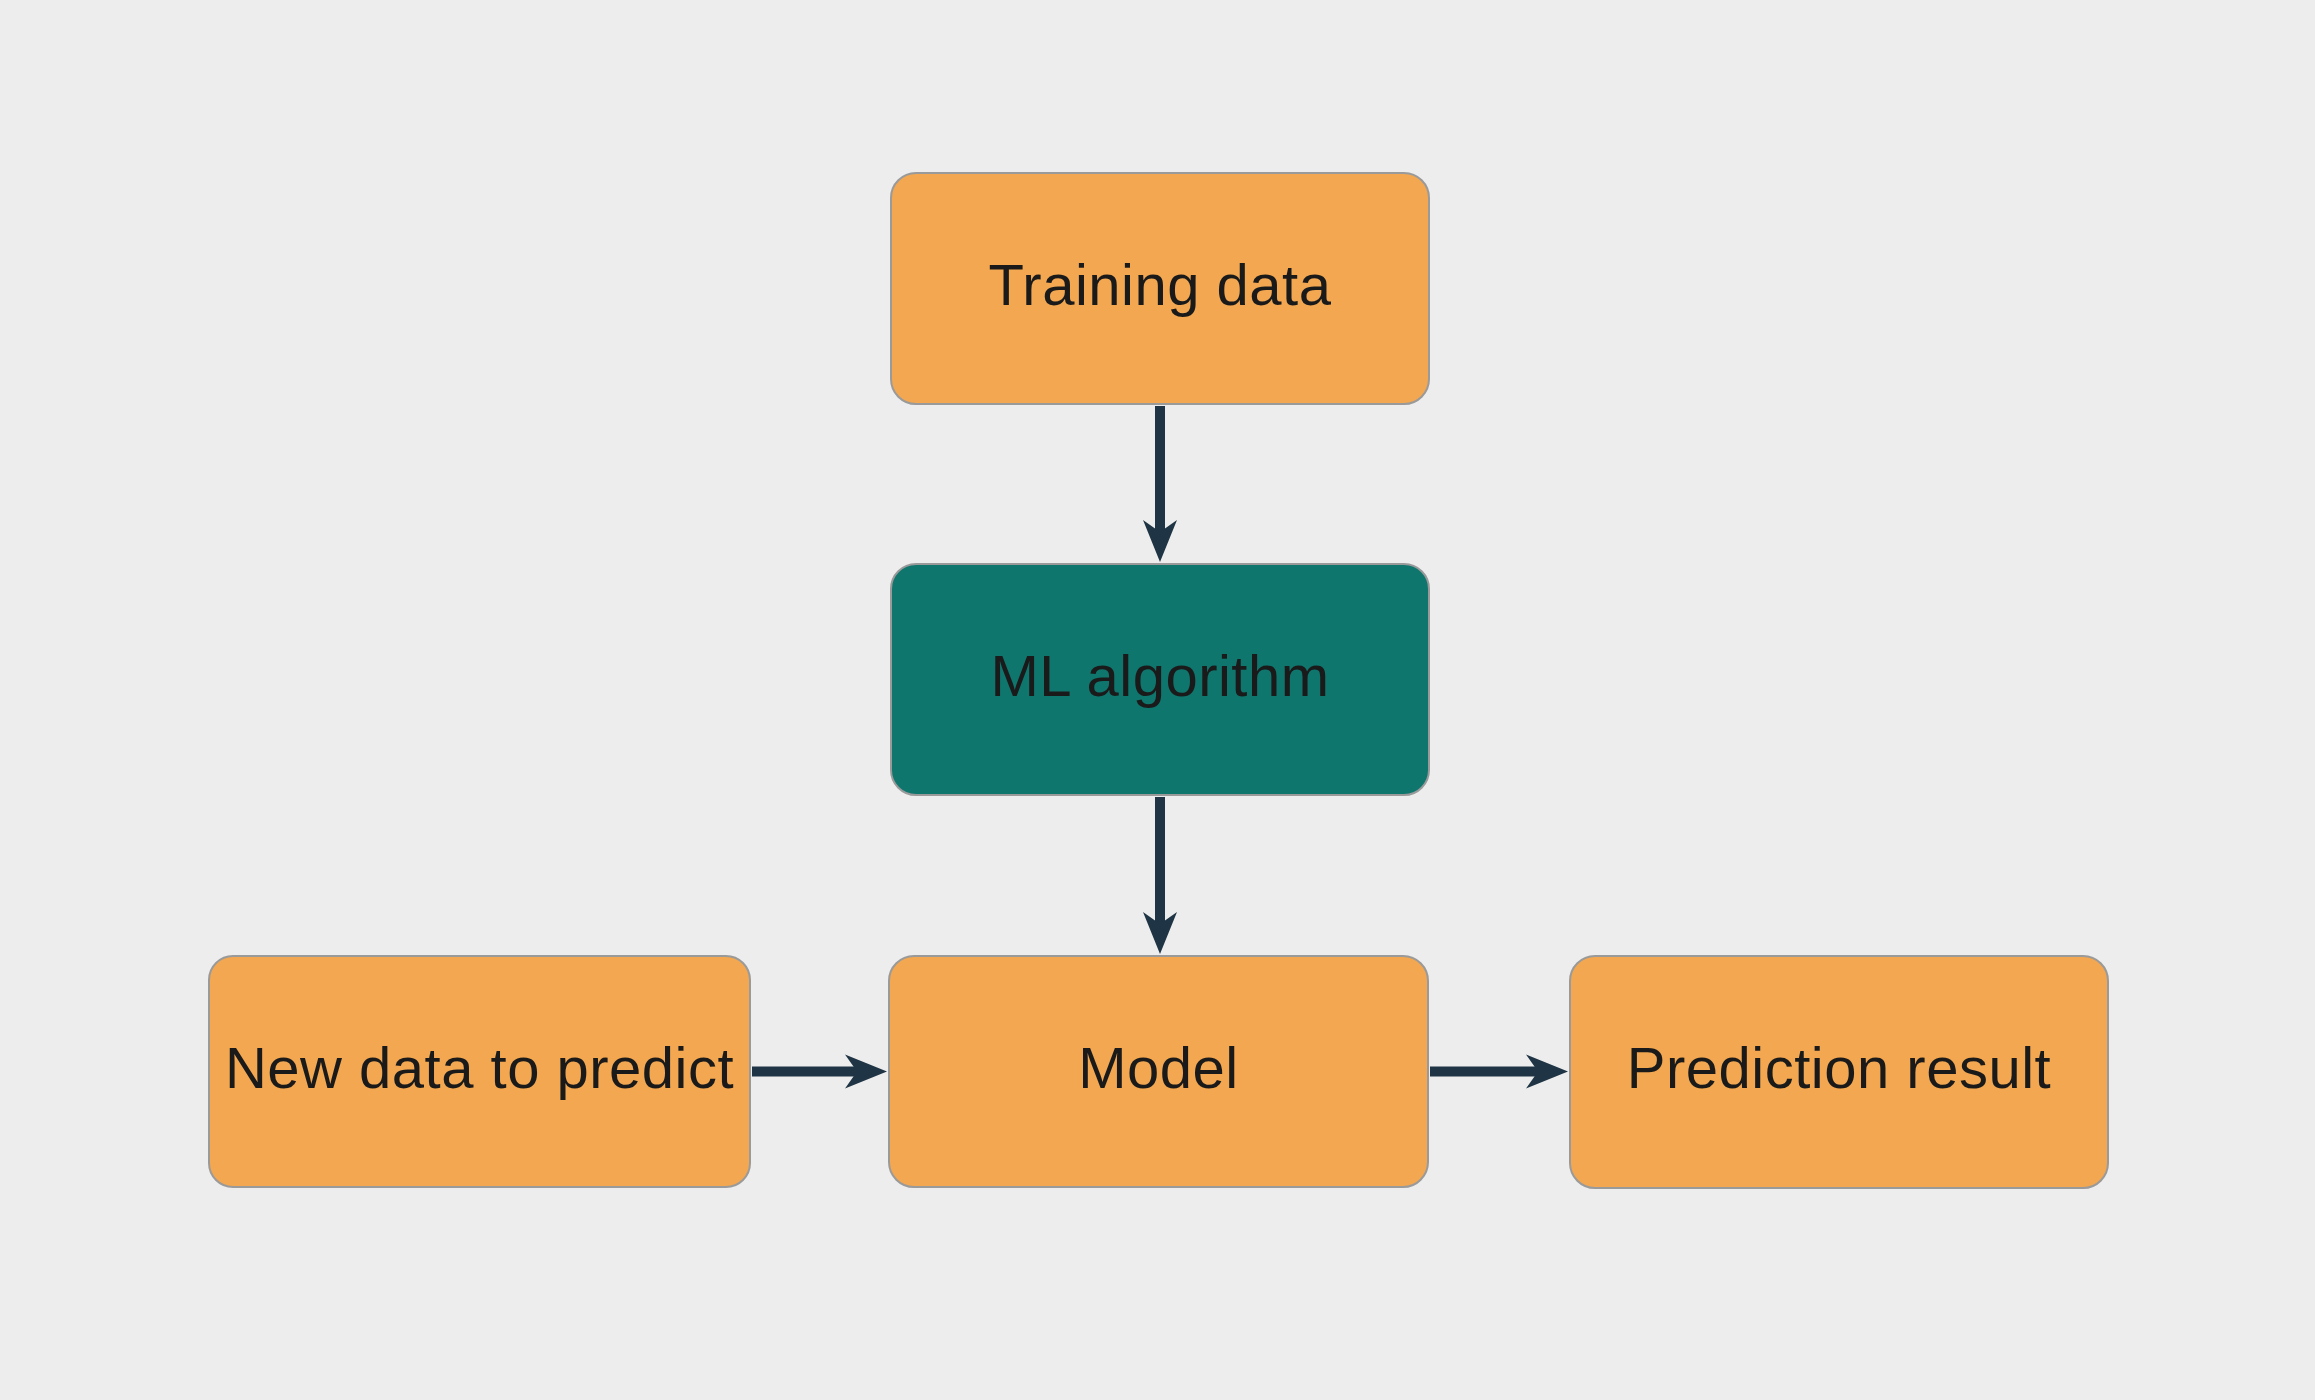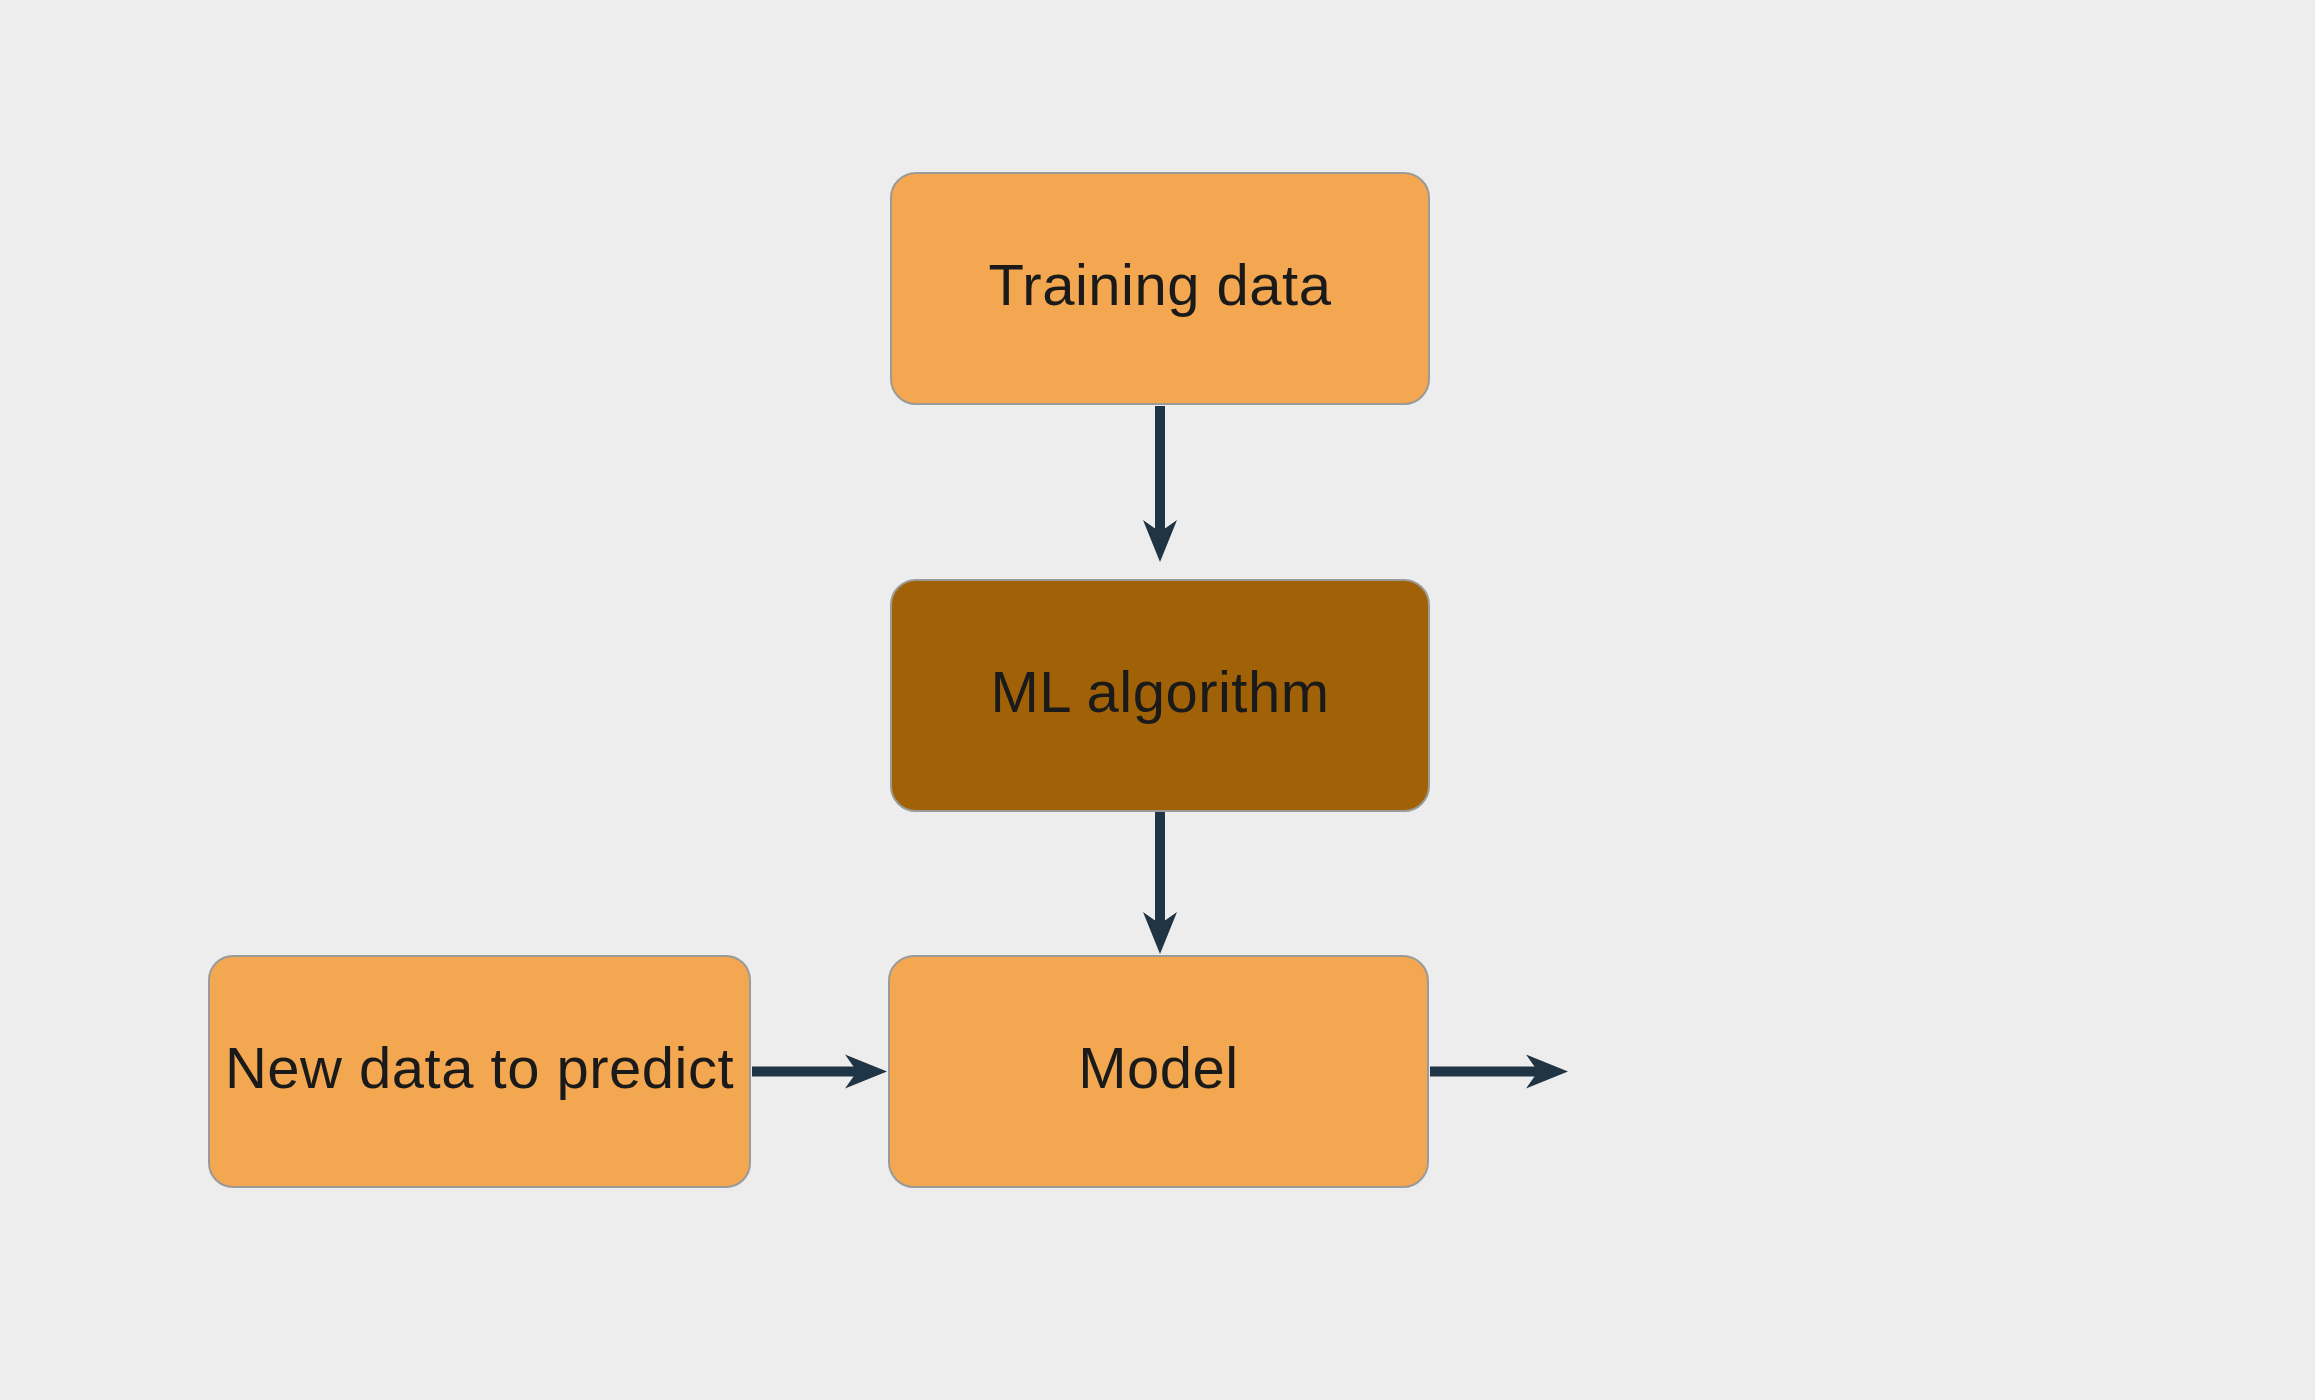--- a/index.html
+++ b/index.html
@@ -55,22 +55,25 @@
         <polygon points="887,1071.5 845,1088.5 857,1071.5 845,1054.5" fill="#1F3545"></polygon>
       </g>
       <g>
         <line x1="1430" y1="1071.5" x2="1538" y2="1071.5" stroke="#1F3545" stroke-width="10"></line>
         <polygon points="1568,1071.5 1526,1088.5 1538,1071.5 1526,1054.5" fill="#1F3545"></polygon>
       </g>
     </svg>
 <div class="node" style="left: 890px; top: 172px; width: 540px; height: 233px; background: rgb(242, 167, 80); border-color: rgb(154, 154, 154); color: rgb(26, 26, 26);">
       <span>Training data</span>
     </div>
-    <div class="node" style="left: 890px; top: 563px; width: 540px; height: 233px; background: #a16207; border-color: rgb(154, 154, 154); color: rgb(26, 26, 26); margin-top: 16px;">
+    <div class="node" style="left: 890px; top: 563px; width: 540px; height: 233px; background: #0f766e; border-color: rgb(154, 154, 154); color: rgb(26, 26, 26);">
       <span>ML algorithm</span>
     </div>
     <div class="node" style="left: 208px; top: 955px; width: 543px; height: 233px; background: rgb(242, 167, 80); border-color: rgb(154, 154, 154); color: rgb(26, 26, 26); border-radius: 25px;">
       <span>New data to predict</span>
     </div>
     <div class="node" style="left: 888px; top: 955px; width: 541px; height: 233px; background: rgb(242, 167, 80); border-color: rgb(154, 154, 154); color: rgb(26, 26, 26);">
       <span>Model</span>
     </div>
+    <div class="node" style="left: 1569px; top: 955px; width: 540px; height: 234px; background: rgb(242, 167, 80); border-color: rgb(154, 154, 154); color: rgb(26, 26, 26);">
+      <span>Prediction result</span>
+    </div>
   </div>
 
 </body></html>

